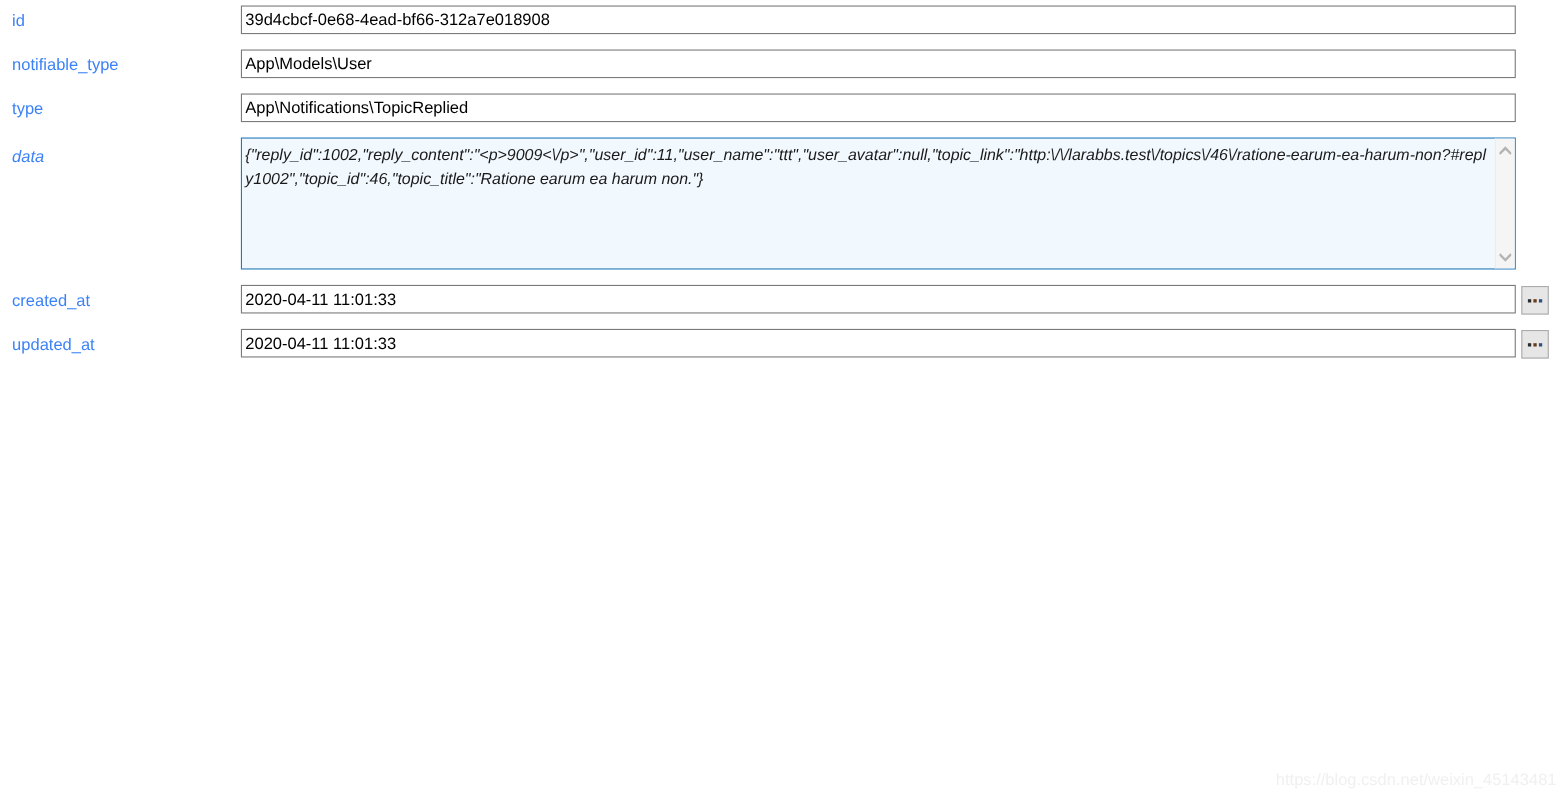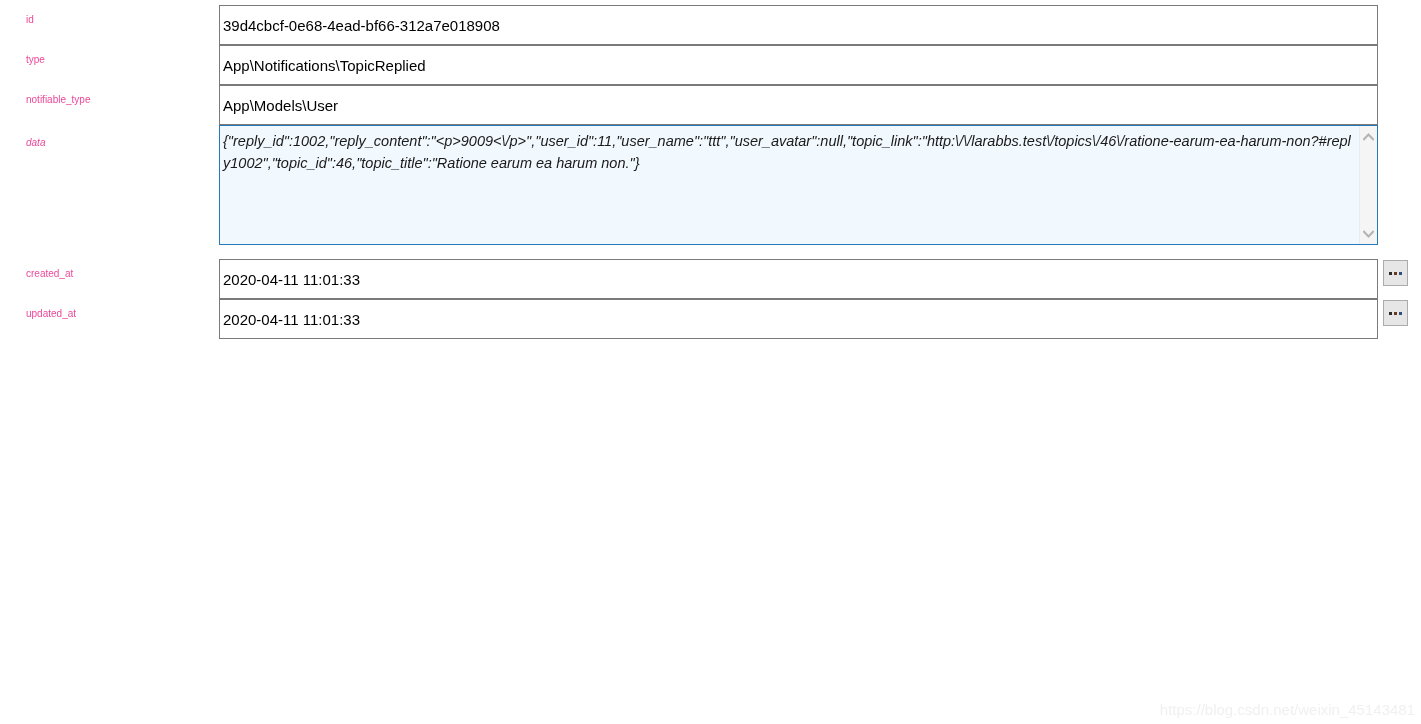--- a/index.html
+++ b/index.html
@@ -28,37 +28,37 @@
     position: relative;
     height: 40px;
   }
   .row.row-textarea {
     height: 134px;
     font-style: italic;
   }
 
   .field-label {
     position: absolute;
-    left: 26px;
+    left: 11px;
     top: 11px;
-    font-size: 10px;
+    font-size: 15px;
     line-height: 18px;
-    color: #ec4899;
+    color: #3b82f6;
     white-space: nowrap;
   }
   .row.row-textarea .field-label {
     top: 14px;
   }
 
   .text-input {
     position: absolute;
     left: 219px;
     top: 5px;
     width: 1159px;
-    height: 40px;
+    height: 26px;
     box-sizing: border-box;
     border: 1px solid #7a7a7a;
     background: #ffffff;
     color: #000000;
     font-family: "Liberation Sans", sans-serif;
     font-size: 15px;
     line-height: 27px;
     padding: 8px 3px;
     outline: none;
     border-radius: 0;
@@ -145,26 +145,26 @@
 </style>
 </head>
 <body>
 
 <div id="form">
     <div class="row">
       <label class="field-label">id</label>
       <input type="text" class="text-input" value="39d4cbcf-0e68-4ead-bf66-312a7e018908" style="">
     </div>
     <div class="row">
+      <label class="field-label">notifiable_type</label>
+      <input type="text" class="text-input" value="App\Models\User" style="">
+    </div>
+    <div class="row">
       <label class="field-label">type</label>
       <input type="text" class="text-input" value="App\Notifications\TopicReplied" style="">
-    </div>
-    <div class="row">
-      <label class="field-label">notifiable_type</label>
-      <input type="text" class="text-input" value="App\Models\User" style="">
     </div>
     <div class="row row-textarea">
       <label class="field-label">data</label>
       <div style="position: absolute; left: 219px; top: 5px; width: 1159px; height: 120px;">
         <div class="json-area" contenteditable="true" spellcheck="false" style="position: absolute; left: 0px; top: 0px; width: 1159px;">{"reply_id":1002,"reply_content":"&lt;p&gt;9009&lt;\/p&gt;","user_id":11,"user_name":"ttt","user_avatar":null,"topic_link":"http:\/\/larabbs.test\/topics\/46\/ratione-earum-ea-harum-non?#reply1002","topic_id":46,"topic_title":"Ratione earum ea harum non."}</div>
         <div class="json-scrollbar">
           <div class="scroll-arrow up">
             <svg width="11" height="8" viewBox="0 0 11 8">
               <path d="M1 6.2 L5.5 1.6 L10 6.2" stroke="#b4b4b4" stroke-width="2.2" fill="none" stroke-linecap="square"></path>
             </svg>

